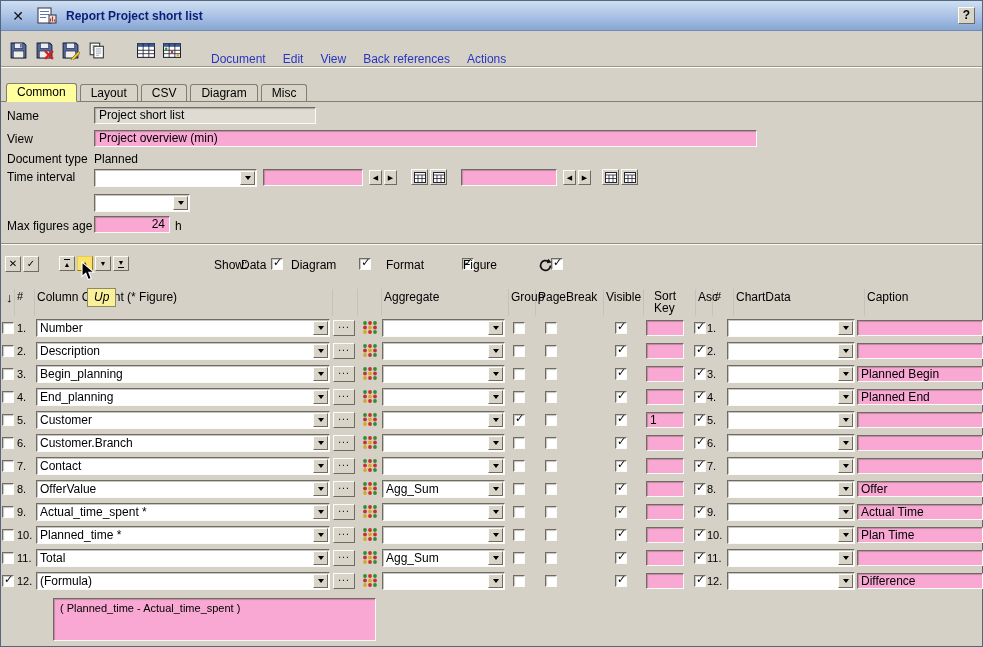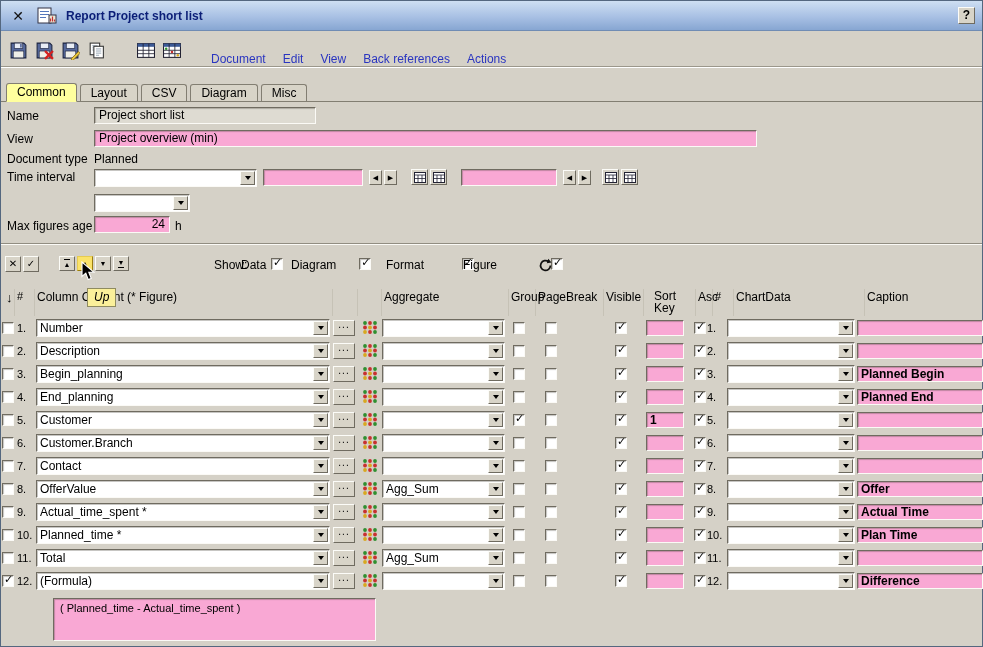--- a/index.html
+++ b/index.html
@@ -92,21 +92,21 @@
   .c-num2 { width:21px; font-size:11px; padding-left:2px; }
   .c-chart { width:131px; padding-left:1px; }
   .c-cap { flex:1; }
   .thead .c-group, .thead .c-pb, .thead .c-vis, .thead .c-sort, .thead .c-asc { padding-left:2px; }
   .combo.w-col { width:294px; margin-left:1px; }
   .combo.w-agg { width:123px; }
   .combo.w-chart { width:128px; }
   .more-btn { width:22px; height:16px; display:flex; align-items:center; justify-content:center;
     font-size:10px; letter-spacing:1px; line-height:6px; padding-bottom:5px; }
   .tinput { display:block; height:16px; padding:1px 3px; font-size:12px; line-height:13px;
-    white-space:nowrap; overflow:hidden;font-weight:bold; }
+    white-space:nowrap; overflow:hidden; }
   .sortkey { width:38px; }
   .caption { width:100%; margin-right:1px; }
   .sort-arrow { font-size:13px; font-weight:bold; padding-left:3px; }
 
   .formula-box { position:absolute; left:52px; top:597px; width:323px; height:43px;
     padding:3px 6px; font-size:11px; line-height:13px; }
 
   .tooltip { position:absolute; left:86px; top:287px; background:#fbf09a; border:1px solid #8f8b60;
     padding:1px 6px 2px; z-index:40; white-space:nowrap;font-style:italic; }
   .cursor { position:absolute; left:80px; top:260px; z-index:60; pointer-events:none; }

